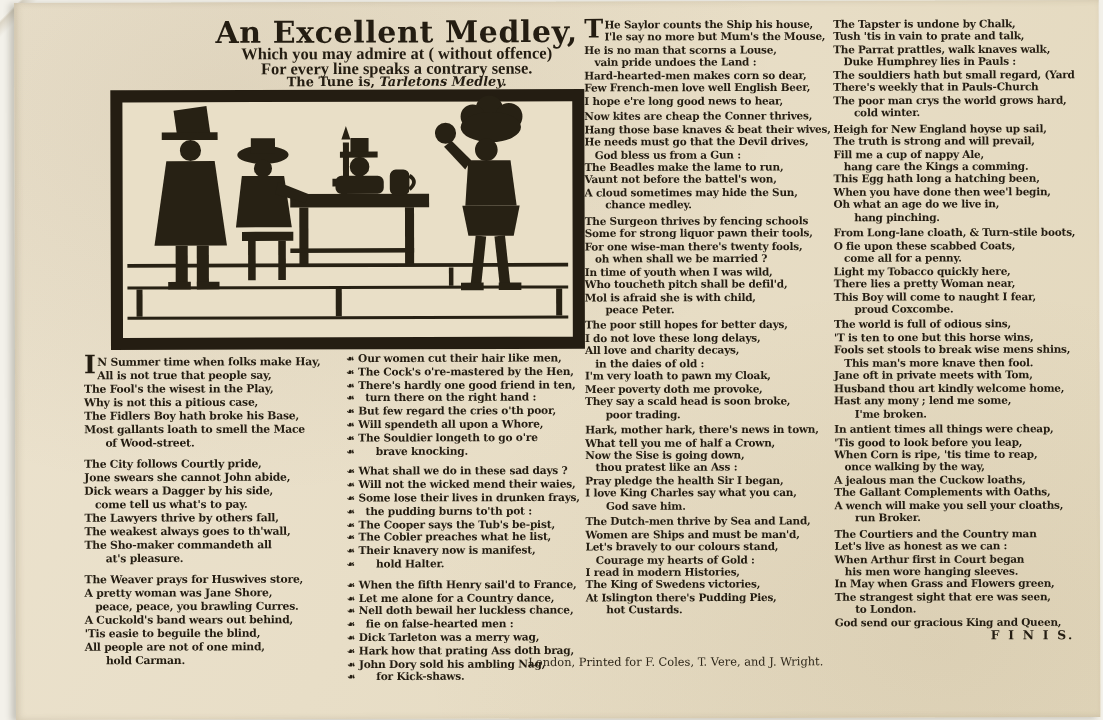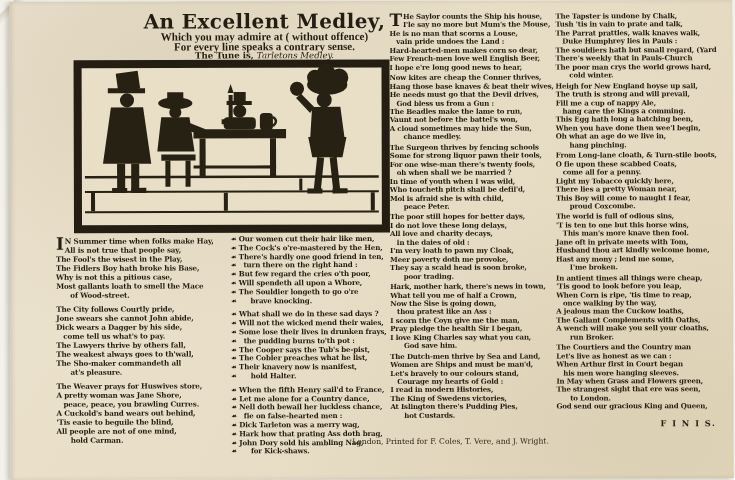--- a/index.html
+++ b/index.html
@@ -13,21 +13,21 @@
       radial-gradient(ellipse at 85% 90%, rgba(120,95,55,0.08), transparent 40%),
       linear-gradient(118deg,#ece3cf 0%,#e8dec7 45%,#e3d8bd 100%);
     box-shadow:-3px 1px 4px rgba(60,55,40,0.25), inset 2px 0 4px rgba(100,85,55,0.18);
     transform:rotate(-0.15deg);
     color:#241d12;
   }
   .title-block { position:absolute; left:55px; top:9px; width:400px; text-align:center; }
   .title { font-size:20px; font-weight:bold; letter-spacing:0.4px; line-height:22px; }
   .sub   { font-size:11px; font-weight:bold; line-height:9.6px;font-family:Liberation Serif, serif; }
   .tune  { font-size:8.6px; font-weight:bold; line-height:9.6px; }
-  .tune i { font-weight:normal; }
+  .tune i { font-weight:bold; }
   .woodcut { position:absolute; left:63px; top:56px; width:318px; height:178px; }
   .woodcut svg { width:100%; height:100%; display:block; }
   .col { position:absolute; }
   .line { white-space:pre; font-weight:bold; letter-spacing:-0.15px; }
   #col1 { left:46px;  top:235px; width:174px; }
   #col2 { left:221px; top:234px; width:160px; }
   #col3 { left:380px; top:12px;  width:166px; }
   #col4 { left:546px; top:12px;  width:172px; }
   #col1 .line { font-size:7.2px; line-height:9px; }
   #col2 .line { font-size:7.1px; line-height:8.8px; }
@@ -128,22 +128,22 @@
           </g>
         </g>
       </svg>
     </figure>
 
     <div class="col" id="col1">
         <div class="stanza">
           <div class="line"><span class="dc">I</span>N Summer time when folks make Hay,</div>
           <div class="line">All is not true that people say,</div>
           <div class="line">The Fool's the wisest in the Play,</div>
+          <div class="line">Why is not this a pitious case,</div>
           <div class="line">The Fidlers Boy hath broke his Base,</div>
-          <div class="line">Why is not this a pitious case,</div>
           <div class="line">Most gallants loath to smell the Mace</div>
           <div class="line">      of Wood-street.</div>
         </div>
         <div class="stanza">
           <div class="line">The City follows Courtly pride,</div>
           <div class="line">Jone swears she cannot John abide,</div>
           <div class="line">Dick wears a Dagger by his side,</div>
           <div class="line">   come tell us what's to pay.</div>
           <div class="line">The Lawyers thrive by others fall,</div>
           <div class="line">The weakest always goes to th'wall,</div>
@@ -230,21 +230,20 @@
           <div class="line">I'm very loath to pawn my Cloak,</div>
           <div class="line">Meer poverty doth me provoke,</div>
           <div class="line">They say a scald head is soon broke,</div>
           <div class="line">      poor trading.</div>
         </div>
         <div class="stanza">
           <div class="line">Hark, mother hark, there's news in town,</div>
           <div class="line">What tell you me of half a Crown,</div>
           <div class="line">Now the Sise is going down,</div>
           <div class="line">   thou pratest like an Ass :</div>
-          <div class="line">I scorn the Coyn give me the man,</div>
           <div class="line">Pray pledge the health Sir I began,</div>
           <div class="line">I love King Charles say what you can,</div>
           <div class="line">      God save him.</div>
         </div>
         <div class="stanza">
           <div class="line">The Dutch-men thrive by Sea and Land,</div>
           <div class="line">Women are Ships and must be man'd,</div>
           <div class="line">Let's bravely to our colours stand,</div>
           <div class="line">   Courage my hearts of Gold :</div>
           <div class="line">I read in modern Histories,</div>
@@ -279,20 +278,21 @@
           <div class="line">O fie upon these scabbed Coats,</div>
           <div class="line">   come all for a penny.</div>
           <div class="line">Light my Tobacco quickly here,</div>
           <div class="line">There lies a pretty Woman near,</div>
           <div class="line">This Boy will come to naught I fear,</div>
           <div class="line">      proud Coxcombe.</div>
         </div>
         <div class="stanza">
           <div class="line">The world is full of odious sins,</div>
           <div class="line">'T is ten to one but this horse wins,</div>
+          <div class="line">Fools set stools to break wise mens shins,</div>
           <div class="line">   This man's more knave then fool.</div>
           <div class="line">Jane oft in private meets with Tom,</div>
           <div class="line">Husband thou art kindly welcome home,</div>
           <div class="line">Hast any mony ; lend me some,</div>
           <div class="line">      I'me broken.</div>
         </div>
         <div class="stanza">
           <div class="line">In antient times all things were cheap,</div>
           <div class="line">'Tis good to look before you leap,</div>
           <div class="line">When Corn is ripe, 'tis time to reap,</div>

